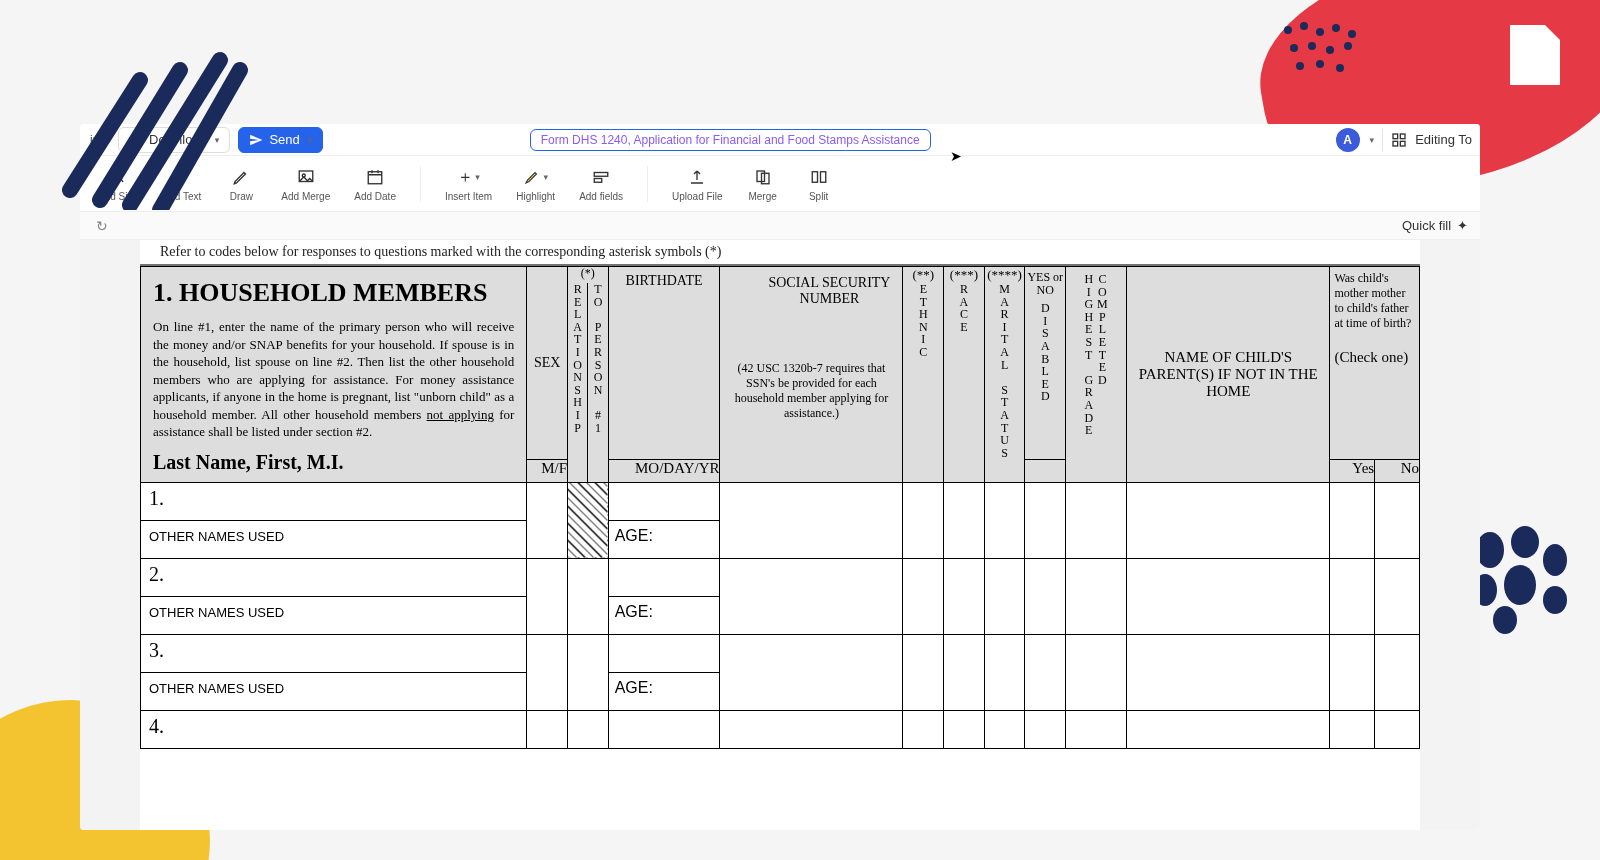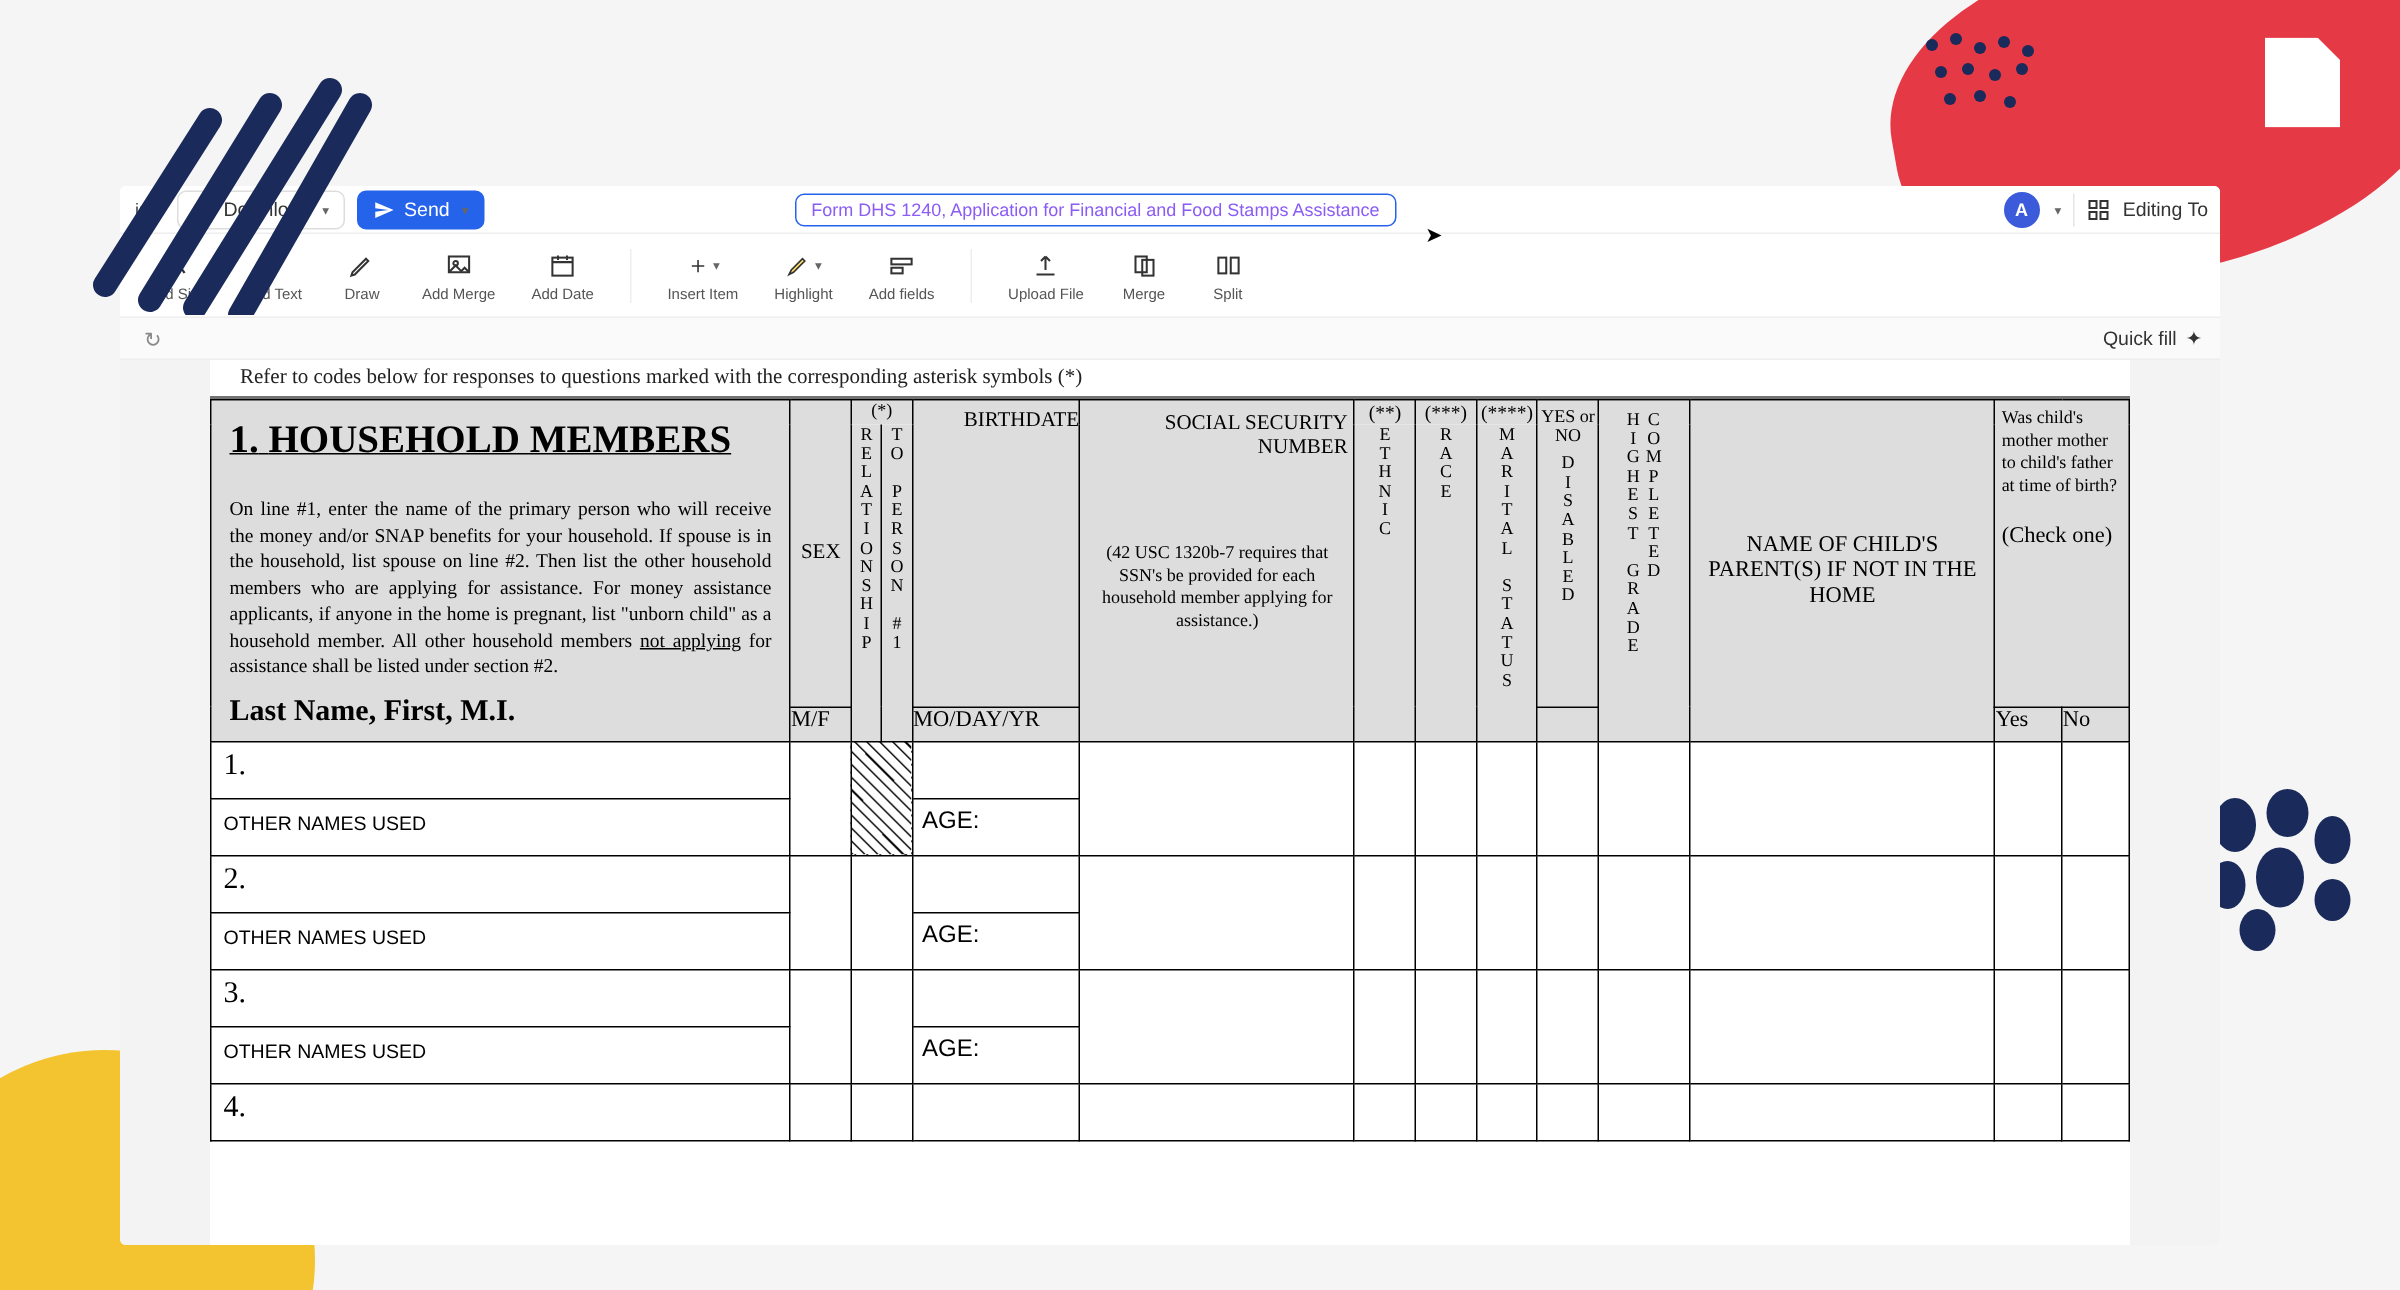--- a/index.html
+++ b/index.html
@@ -143,28 +143,28 @@
   .sec-title { font-family: Georgia, serif; font-weight:bold; font-size:26px; }
   .instructions {
     font-size: 13px; line-height:1.35; text-align: justify;
     padding: 8px 12px 6px 12px;
   }
   .last-name-label { font-family: Georgia, serif; font-weight:bold; font-size:20px; padding-top:8px;}
   .vcol { text-align:center; font-size:12px; line-height:1.05; letter-spacing:0; }
   .vcol .vtext { display:flex; flex-direction:column; align-items:center; }
   .vcol .vtext span { display:block; }
   .ssn-note { font-size:12px; text-align:center; padding: 4px 8px; }
-  .birth-head { text-align:right; font-size:14px; padding-top:6px;margin-left:36px;}
+  .birth-head { text-align:center; font-size:14px; padding-top:6px;margin-left:36px;}
   .sex-head { text-align:center; font-size:14px;}
   .mf { font-size:14px; text-align:center;}
   .modayyr { font-size:14px; text-align:center;margin-top:40px;}
   .parent-head { font-size:15px; text-align:center; padding:4px;}
   .married-head { font-size:12px; text-align:left; padding:4px;}
   .checkone { font-size:15px; text-align:left;}
-  .yesno th { font-size:15px; text-align:left;}
+  .yesno th { font-size:15px; text-align:right;}
   .double-ast { font-size:13px; text-align:center;}
 
   tbody td { height:38px; }
   .rownum { font-size:20px; font-family:Georgia, serif; padding: 4px 8px;}
   .othernames { font-size:13px; font-family: Arial, sans-serif; padding:8px;}
   .age { font-size:16px; font-family: Arial, sans-serif; padding:6px;}
   .hatched {
     background: repeating-linear-gradient(45deg,#000 0,#000 1px,#fff 1px,#fff 6px);
   }
 
@@ -366,21 +366,21 @@
           <col style="width:30px">
           <col style="width:30px">
           <col style="width:200px">
           <col style="width:44px">
           <col style="width:44px">
         </colgroup>
         <thead>
           <tr>
             <th rowspan="3" style="vertical-align:top;">
               <div class="instructions">
-                <div style="margin-bottom:20px;text-decoration:underline;"><span class="sec-title">1.</span>&nbsp;&nbsp;<span class="sec-title">HOUSEHOLD MEMBERS</span></div>
+                <div style="margin-bottom:8px;"><span class="sec-title">1.</span>&nbsp;&nbsp;<span class="sec-title">HOUSEHOLD MEMBERS</span></div>
                 <span>On line #1, enter the name of the primary person who will receive the money and/or SNAP benefits for your household. If spouse is in the household, list spouse on line #2. Then list the other household members who are applying for assistance. For money assistance applicants, if anyone in the home is pregnant, list "unborn child" as a household member.  All other household members </span><span class="underline">not applying</span><span> for assistance shall be listed under section #2.</span>
                 <div class="last-name-label">Last Name, First, M.I.</div>
               </div>
             </th>
             <th rowspan="2" class="sex-head" style="vertical-align:middle;">SEX</th>
             <th colspan="2" class="vcol" style="border-bottom:none;">(*)</th>
             <th rowspan="2" class="birth-head" style="vertical-align:top;">BIRTHDATE</th>
             <th rowspan="3" style="vertical-align:top;">
               <div class="birth-head" style="padding:8px 4px 4px 4px;">SOCIAL SECURITY NUMBER</div>
               <div class="ssn-note" style="padding-top:50px;">(42 USC 1320b-7 requires that SSN's be provided for each household member applying for assistance.)</div>

